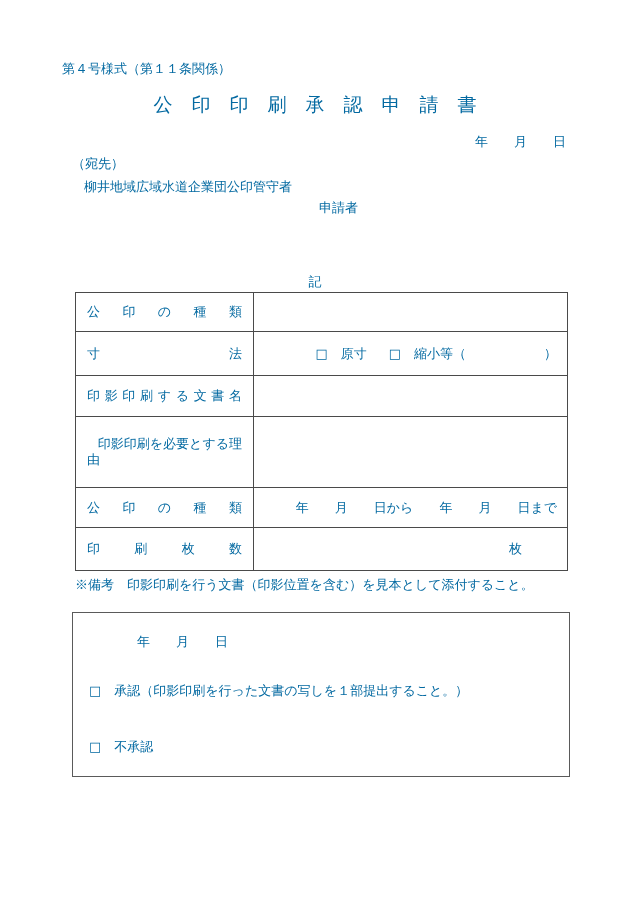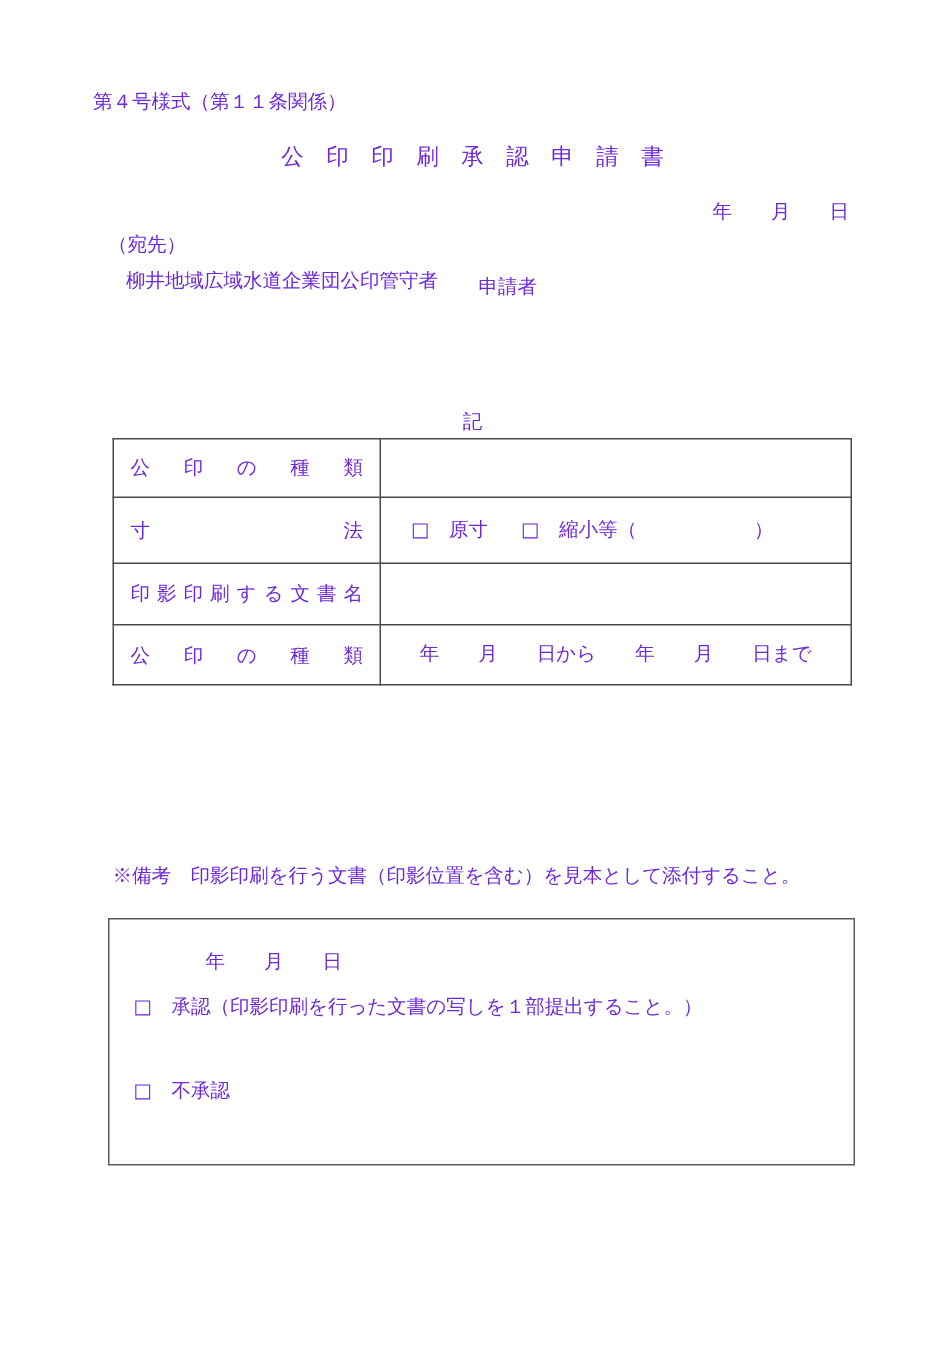--- a/index.html
+++ b/index.html
@@ -5,36 +5,36 @@
   * { margin: 0; padding: 0; box-sizing: border-box; }
   html, body { background: #e9e9e9; }
   .page {
     position: relative;
     width: 630px;
     height: 903px;
     margin: 0 auto;
     background: #ffffff;
     font-family: "DejaVu Serif", "Liberation Serif", serif;
     font-size: 13px;
-    color: #6d28d9;
+    color: #0369a1;
     line-height: 16px;
     overflow: hidden;
   }
   .form-number {
     position: absolute;
     left: 62px;
     top: 61px;
   }
   .doc-title {
     position: absolute;
     left: 0;
     top: 96px;
     width: 100%;
     text-align: center;
-    font-size: 15px;
+    font-size: 19px;
   }
   .date-line {
     position: absolute;
     left: 0;
     top: 134px;
     width: 100%;
     text-align: right;
     padding-right: 64px;
   }
   .addressee-label {
@@ -44,21 +44,21 @@
   }
   .addressee-name {
     position: absolute;
     left: 84px;
     top: 179px;
     font-family: Liberation Serif, serif;
   }
   .applicant-label {
     position: absolute;
     left: 319px;
-    top: 184px;
+    top: 200px;
   }
   .intro-text {
     position: absolute;
     left: 86px;
     top: 233px;
   }
   .record-heading {
     position: absolute;
     left: 0;
     top: 274px;
@@ -71,20 +71,21 @@
     top: 292px;
     width: 493px;
     border-collapse: collapse;
     table-layout: fixed;
   }
   .doc-table td {
     border: 1px solid #4a4a4a;
     vertical-align: middle;
     font-size: 13px;
     overflow: hidden;
+    text-align: right;
   }
   .label-cell {
     width: 178px;
     padding: 0 11px;
     text-align: justify;
     text-align-last: justify;
     font-family: Liberation Serif, serif;
     -moz-text-align-last: justify;
   }
   .value-cell { padding: 0 10px; }
@@ -109,21 +110,21 @@
     position: absolute;
     left: 72px;
     top: 612px;
     width: 498px;
     height: 165px;
     border: 1px solid #5a5a5a;
     padding-top: 21px;
   }
   .approval-date { margin-left: 64px; }
   .approval-option { margin-left: 16px; }
-  .approval-option.first  { margin-top: 14px; }
+  .approval-option.first  { margin-top: 33px; }
   .approval-option.second { margin-top: 40px; }
   .cb { display: inline-block; }
   .approval-option .opt-text { margin-left: 13px; }
 </style>
 </head>
 <body>
 
 <div class="page">
 
   <div class="form-number">第４号様式（第１１条関係）</div>
@@ -150,23 +151,31 @@
     <tr class="row-size">
       <td class="label-cell">寸法</td>
       <td class="value-cell value-size">
         <span class="cb">□</span><span class="opt-label-1">原寸</span><span class="cb checkbox-2">□</span><span class="opt-label-2">縮小等（　　　　　　）</span>
       </td>
     </tr>
     <tr class="row-doc">
       <td class="label-cell">印影印刷する文書名</td>
       <td class="value-cell"></td>
     </tr>
+    <tr class="row-reason">
+      <td class="label-cell">印影印刷を必要とする理由</td>
+      <td class="value-cell"></td>
+    </tr>
     <tr class="row-period">
       <td class="label-cell">公印の種類</td>
       <td class="value-cell value-period">年　　月　　日から　　年　　月　　日まで</td>
+    </tr>
+    <tr class="row-count">
+      <td class="label-cell">印刷枚数</td>
+      <td class="value-cell value-count">枚</td>
     </tr>
   </tbody>
     </table>
 
   <div class="remark-text">※備考　印影印刷を行う文書（印影位置を含む）を見本として添付すること。</div>
 
   <div class="approval-box">
     <div class="approval-date">年　　月　　日</div>
     <div class="approval-option first">
       <span class="cb">□</span><span class="opt-text">承認（印影印刷を行った文書の写しを１部提出すること。）</span>

